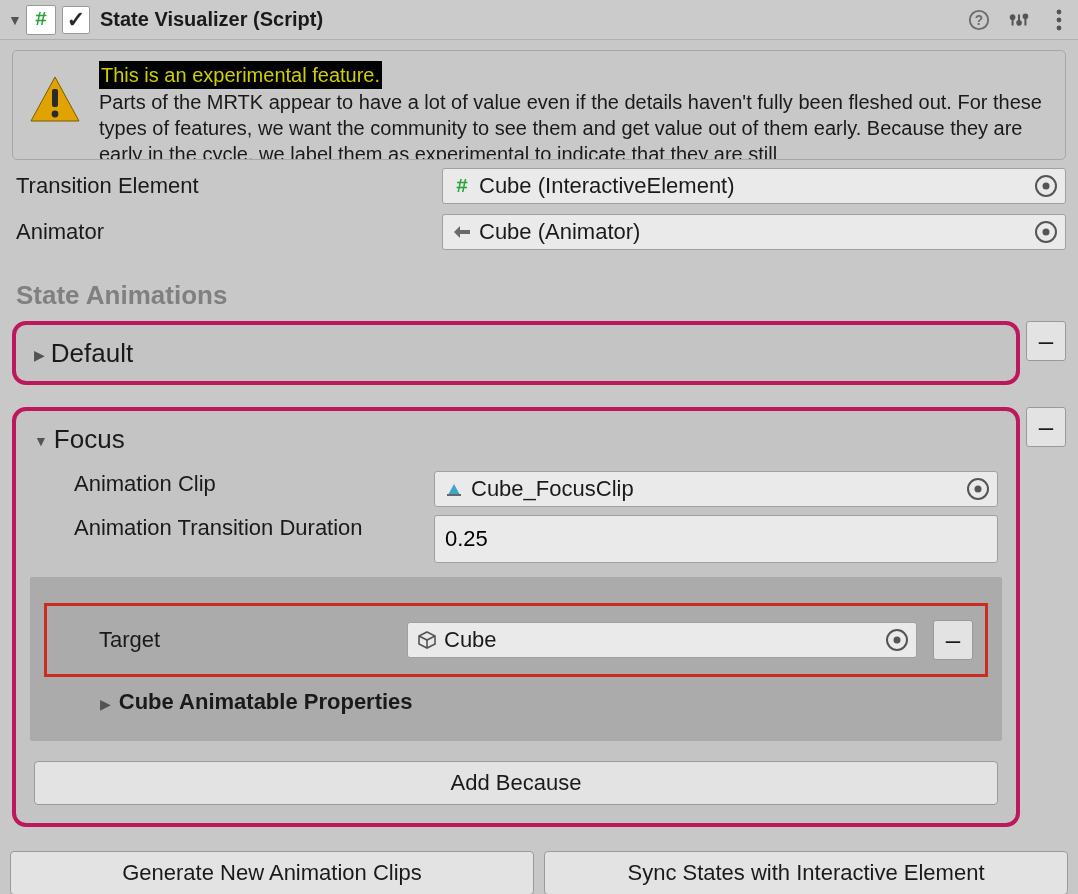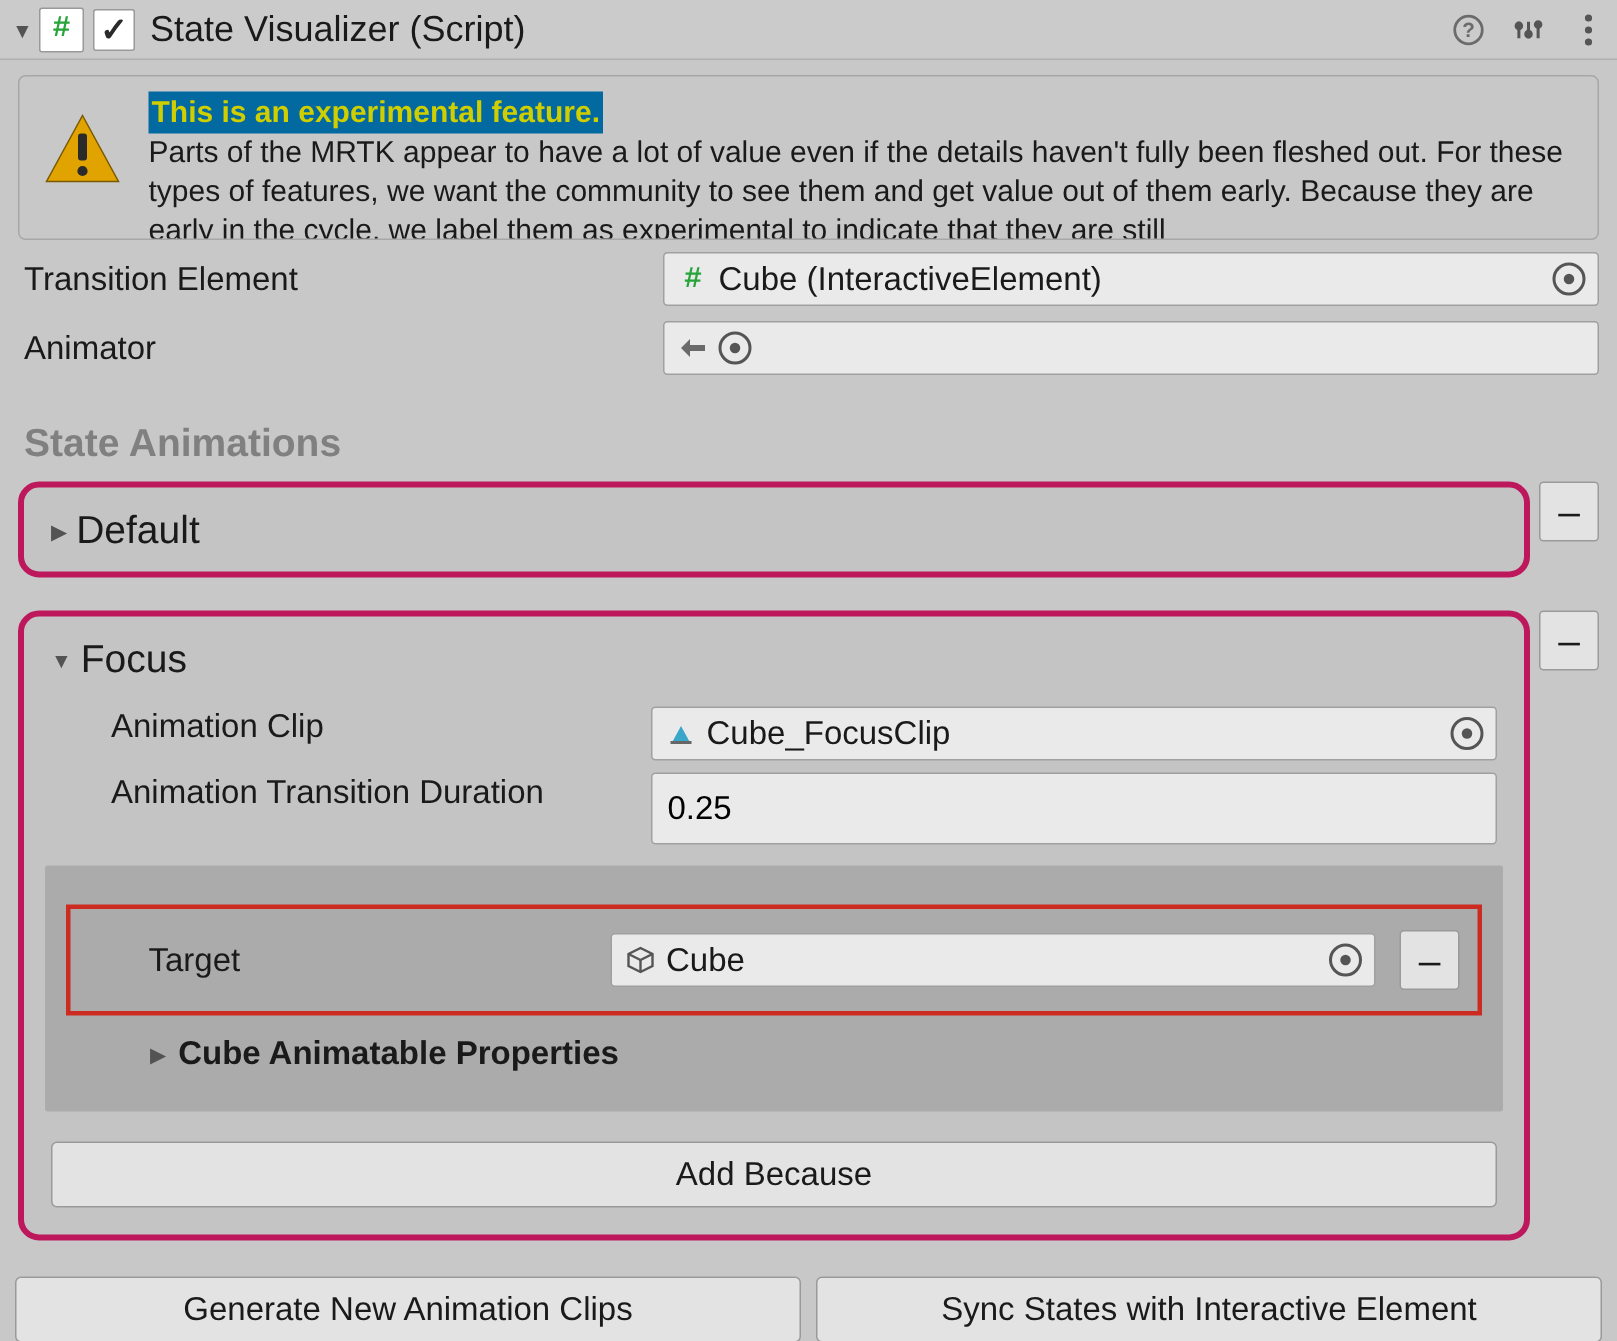--- a/index.html
+++ b/index.html
@@ -36,40 +36,40 @@
     color:#27a53a; font-weight:700; font-family: "Courier New", monospace; font-size:20px;
     margin-right: 6px; border-radius:2px;
   }
   .chk {
     width: 28px; height: 28px;
     background:#fff; border:1px solid #999; border-radius:2px;
     display:flex;align-items:center;justify-content:center;
     margin-right: 10px; cursor:pointer;
   }
   .chk::after { content:"✓"; font-size:22px; font-weight:700; color:#2a2a2a; }
-  .hdr-title { font-weight:400; font-size:24px; flex:1; }
+  .hdr-title { font-weight:700; font-size:20px; flex:1; }
   .hdr-icons { display:flex; gap:14px; align-items:center; color:#555; }
   .hdr-icon { width:26px; height:26px; display:flex;align-items:center;justify-content:center; cursor:pointer; font-size:22px; }
 
   .body-pad { padding: 10px 12px 0 12px; }
 
   .warnbox {
     border:1px solid #a7a7a7;
     background:#c8c8c8;
     border-radius:5px;
     padding:10px 16px 6px 16px;
     display:flex;
     gap:18px;
     align-items:flex-start;
     height: 110px;
     overflow:hidden;
   }
   .warn-icon { flex:0 0 50px; padding-top:14px; display:flex;align-items:center;justify-content:center; }
   .warn-text { flex:1; line-height:26px; font-size:20px; }
-  .experimental { color:#cece00; font-weight:700; background:#0369a1; padding:1px 2px; display:inline-block; }
+  .experimental { color:#cece00; font-weight:400; background:#000000; padding:1px 2px; display:inline-block; }
 
   .prop-row { display:flex; align-items:center; height:40px; margin-top:6px; }
   .prop-label { width:430px; padding-left:4px; font-size:22px; }
   .obj-field {
     flex:1; height:36px; background:#eaeaea; border:1px solid #a0a0a0; border-radius:3px;
     display:flex; align-items:center; padding:0 8px; gap:6px; cursor:pointer;
     position:relative;
   }
   .obj-field .mini-icon { width:22px; display:flex;align-items:center;justify-content:center; }
   .obj-text { flex:1; font-size:22px; overflow:hidden; white-space:nowrap; }
@@ -191,20 +191,21 @@
     </div>
 
     <div class="prop-row">
       <div class="prop-label">Animator</div>
       <div class="obj-field">
         <span class="mini-icon">
           <svg width="20" height="18" viewBox="0 0 20 18">
               <path d="M2 9 L8 3 L8 7 L18 7 L18 11 L8 11 L8 15 Z" fill="#6a6a6a"></path>
             </svg>
         </span>
+        <span class="obj-text">Cube (Animator)</span>
         <span class="picker-dot"></span>
       </div>
     </div>
 
     <div class="section-h">State Animations</div>
 
     <div class="states-area">
 
       <div class="state-wrap">
         <div class="state-box">

